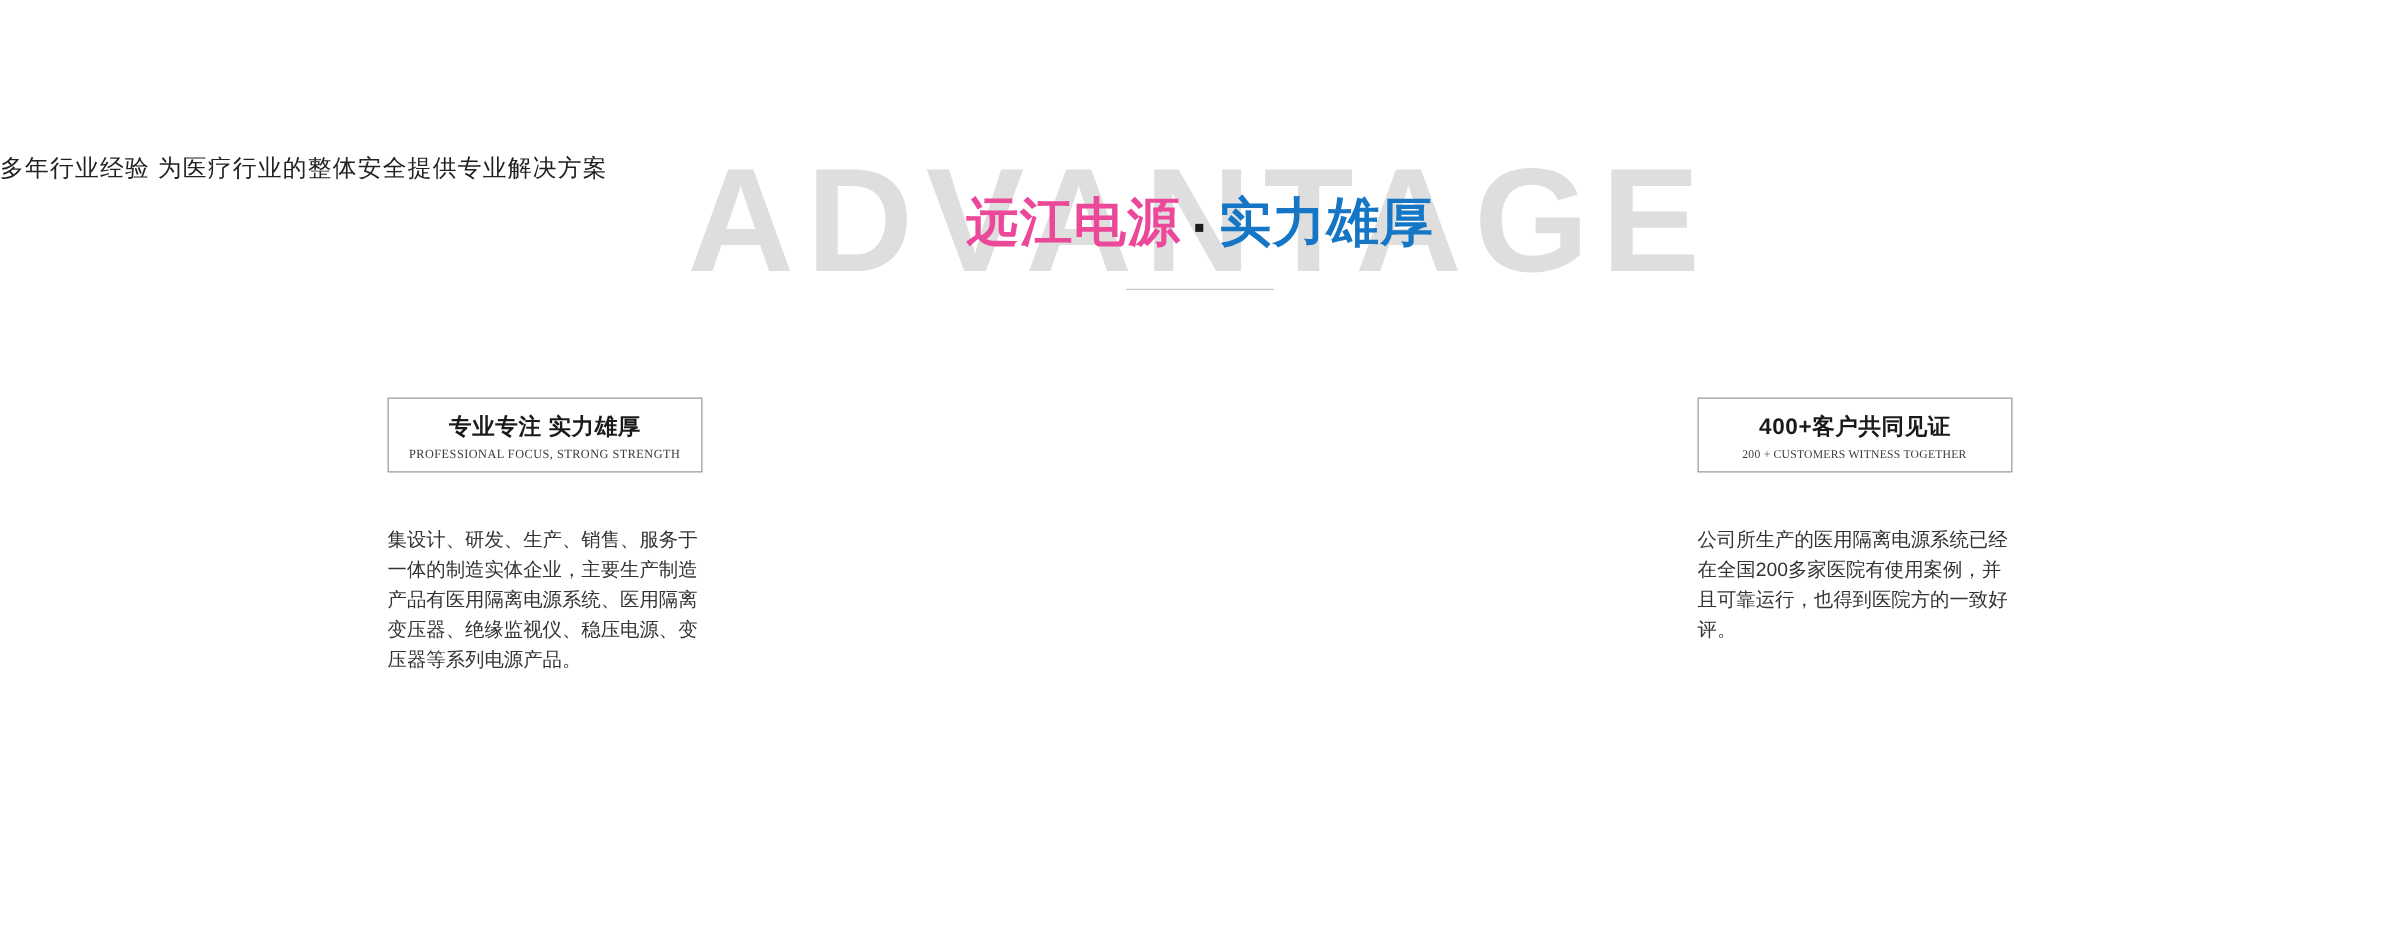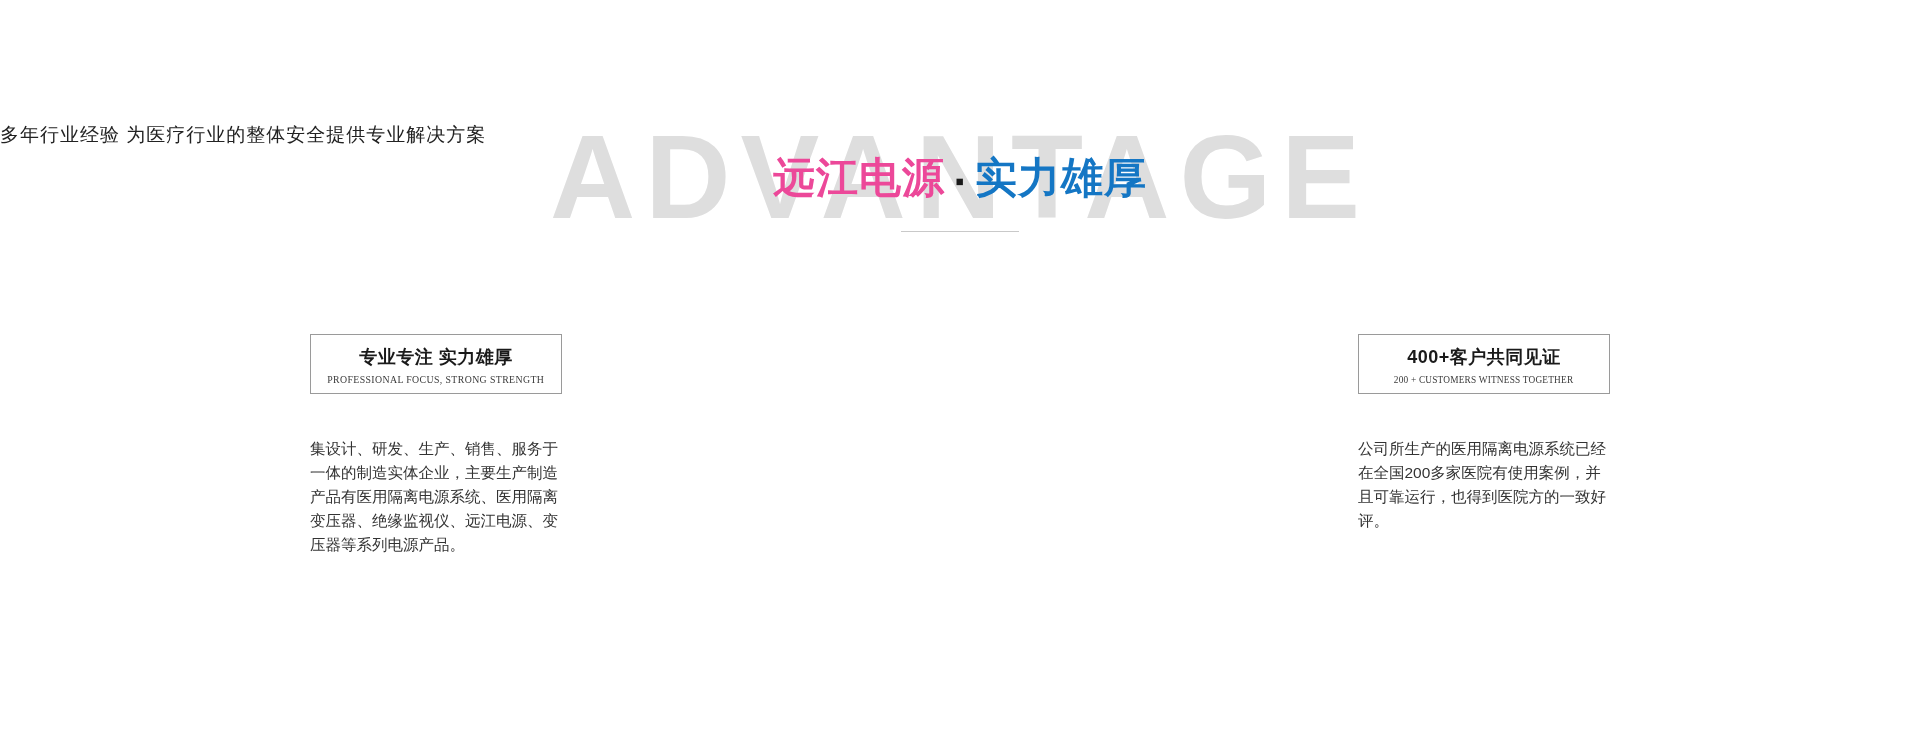--- a/index.html
+++ b/index.html
@@ -83,21 +83,21 @@
     transform: translateX(-50%);
     width: 118px;
     height: 1px;
     background: #c9c9c9;
   }
 
   
   .cols {
     position: absolute;
     left: 310px;
-    top: 334px;
+    top: 318px;
     width: 1300px;
     display: flex;
     justify-content: space-between;
   }
   .col {
     width: 252px;
   }
   .card {
     box-sizing: border-box;
     width: 252px;
@@ -153,21 +153,21 @@
     <div class="rule"></div>
   </div>
 
   <div class="cols">
 
     <div class="col">
       <div class="card">
         <div class="card-zh">专业专注 实力雄厚</div>
         <div class="card-en">PROFESSIONAL FOCUS, STRONG STRENGTH</div>
       </div>
-      <div class="desc">集设计、研发、生产、销售、服务于一体的制造实体企业，主要生产制造产品有医用隔离电源系统、医用隔离变压器、绝缘监视仪、远江电源、变压器等系列电源产品。</div>
+      <div class="desc">集设计、研发、生产、销售、服务于一体的制造实体企业，主要生产制造产品有医用隔离电源系统、医用隔离变压器、绝缘监视仪、稳压电源、变压器等系列电源产品。</div>
     </div>
 
 
     <div class="col">
       <div class="card">
         <div class="card-zh">400+客户共同见证</div>
         <div class="card-en">200 + CUSTOMERS WITNESS TOGETHER</div>
       </div>
       <div class="desc">公司所生产的医用隔离电源系统已经在全国200多家医院有使用案例，并且可靠运行，也得到医院方的一致好评。</div>
     </div>

